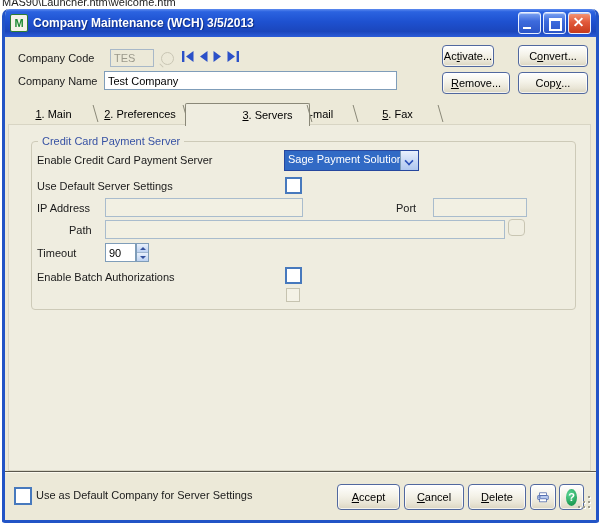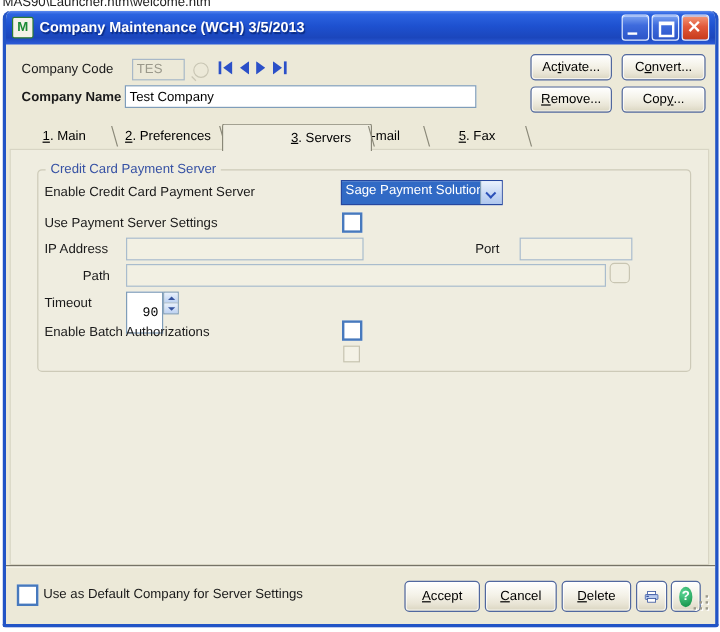--- a/index.html
+++ b/index.html
@@ -120,24 +120,24 @@
             <path d="M8.5 0 L1 5.5 L8.5 11 Z" fill="#2B50C8"></path>
           </svg>
         <svg width="9" height="11" viewBox="0 0 9 11">
             <path d="M0.5 0 L8 5.5 L0.5 11 Z" fill="#2B50C8"></path>
           </svg>
         <svg width="12" height="11" viewBox="0 0 12 11">
             <path d="M0.5 0 L8 5.5 L0.5 11 Z" fill="#2B50C8"></path>
             <rect x="9.6" y="0" width="2.4" height="11" fill="#2B50C8"></rect>
           </svg>
       </div>
-      <div class="lbl" style="left:13px;top:38px;font-weight:bold;">Company Name</div>
+      <div class="lbl" style="left:13px;top:38px;">Company Name</div>
       <input class="txt" style="left: 99px; top: 34px; width: 293px; height: 19px;" value="Test Company">
 
-      <button class="xpbtn" style="left:437px;top:8px;width:68px;height:22px;text-align:right;"><span>Ac</span><span class="u">t</span><span>ivate...</span></button>
+      <button class="xpbtn" style="left:437px;top:8px;width:52px;height:22px;text-align:right;"><span>Ac</span><span class="u">t</span><span>ivate...</span></button>
       <button class="xpbtn" style="left:513px;top:8px;width:70px;height:22px;"><span>C</span><span class="u">o</span><span>nvert...</span></button>
       <button class="xpbtn" style="left:437px;top:35px;width:68px;height:22px;"><span></span><span class="u">R</span><span>emove...</span></button>
       <button class="xpbtn" style="left:513px;top:35px;width:70px;height:22px;"><span>Cop</span><span class="u">y</span><span>...</span></button>
 
       <div class="tab" style="left:7px;top:67px;width:83px;">
           <span><span class="u">1</span><span>. Main</span></span>
           <span class="slant"></span>
         </div>
       <div class="tab" style="left:90px;top:67px;width:90px;">
           <span><span class="u">2</span><span>. Preferences</span></span>
@@ -159,34 +159,34 @@
       <div class="panel" style="left:3px;top:87px;width:583px;height:347px;">
         <div class="groupbox" style="left:22px;top:16px;width:543px;height:167px;">
           <span class="grouplbl">Credit Card Payment Server</span>
         </div>
         <div class="lbl" style="left:28px;top:29px;">Enable Credit Card Payment Server</div>
         <div class="combo" style="left:275px;top:25px;width:135px;height:21px;">
           <span class="sel">Sage Payment Solutions</span>
           <span class="arrow"></span>
         </div>
 
-        <div class="lbl" style="left:28px;top:55px;">Use Payment Server Settings</div>
+        <div class="lbl" style="left:28px;top:55px;">Use Default Server Settings</div>
         <span class="cb" style="left:276px;top:52px;"></span>
 
         <div class="lbl" style="left:28px;top:77px;">IP Address</div>
         <input class="txt dis" style="left: 96px; top: 73px; width: 198px; height: 19px;" value="">
         <div class="lbl" style="left:387px;top:77px;">Port</div>
         <input class="txt dis" style="left: 424px; top: 73px; width: 94px; height: 19px;" value="">
 
         <div class="lbl" style="left:28px;top:99px;padding-left:32px;">Path</div>
         <input class="txt dis" style="left: 96px; top: 95px; width: 400px; height: 19px;" value="">
         <button class="xpbtn" style="left:499px;top:94px;width:17px;height:17px;border-color:#C8C5B2;box-shadow:none;background:#F0EEE1;"></button>
 
         <div class="lbl" style="left:28px;top:122px;">Timeout</div>
-        <input class="txt" style="left: 96px; top: 118px; width: 31px; height: 35px; text-align: right; font-family: Liberation Mono, monospace;" value="90">
+        <input class="txt" style="left: 96px; top: 118px; width: 31px; height: 19px; " value="90">
         <div class="spin" style="left:127px;top:118px;">
           <div class="up"></div>
           <div class="dn"></div>
         </div>
 
         <div class="lbl" style="left:28px;top:146px;">Enable Batch Authorizations</div>
         <span class="cb" style="left:276px;top:142px;"></span>
 
         <span class="cb dis" style="left:277px;top:163px;"></span>
       </div>

